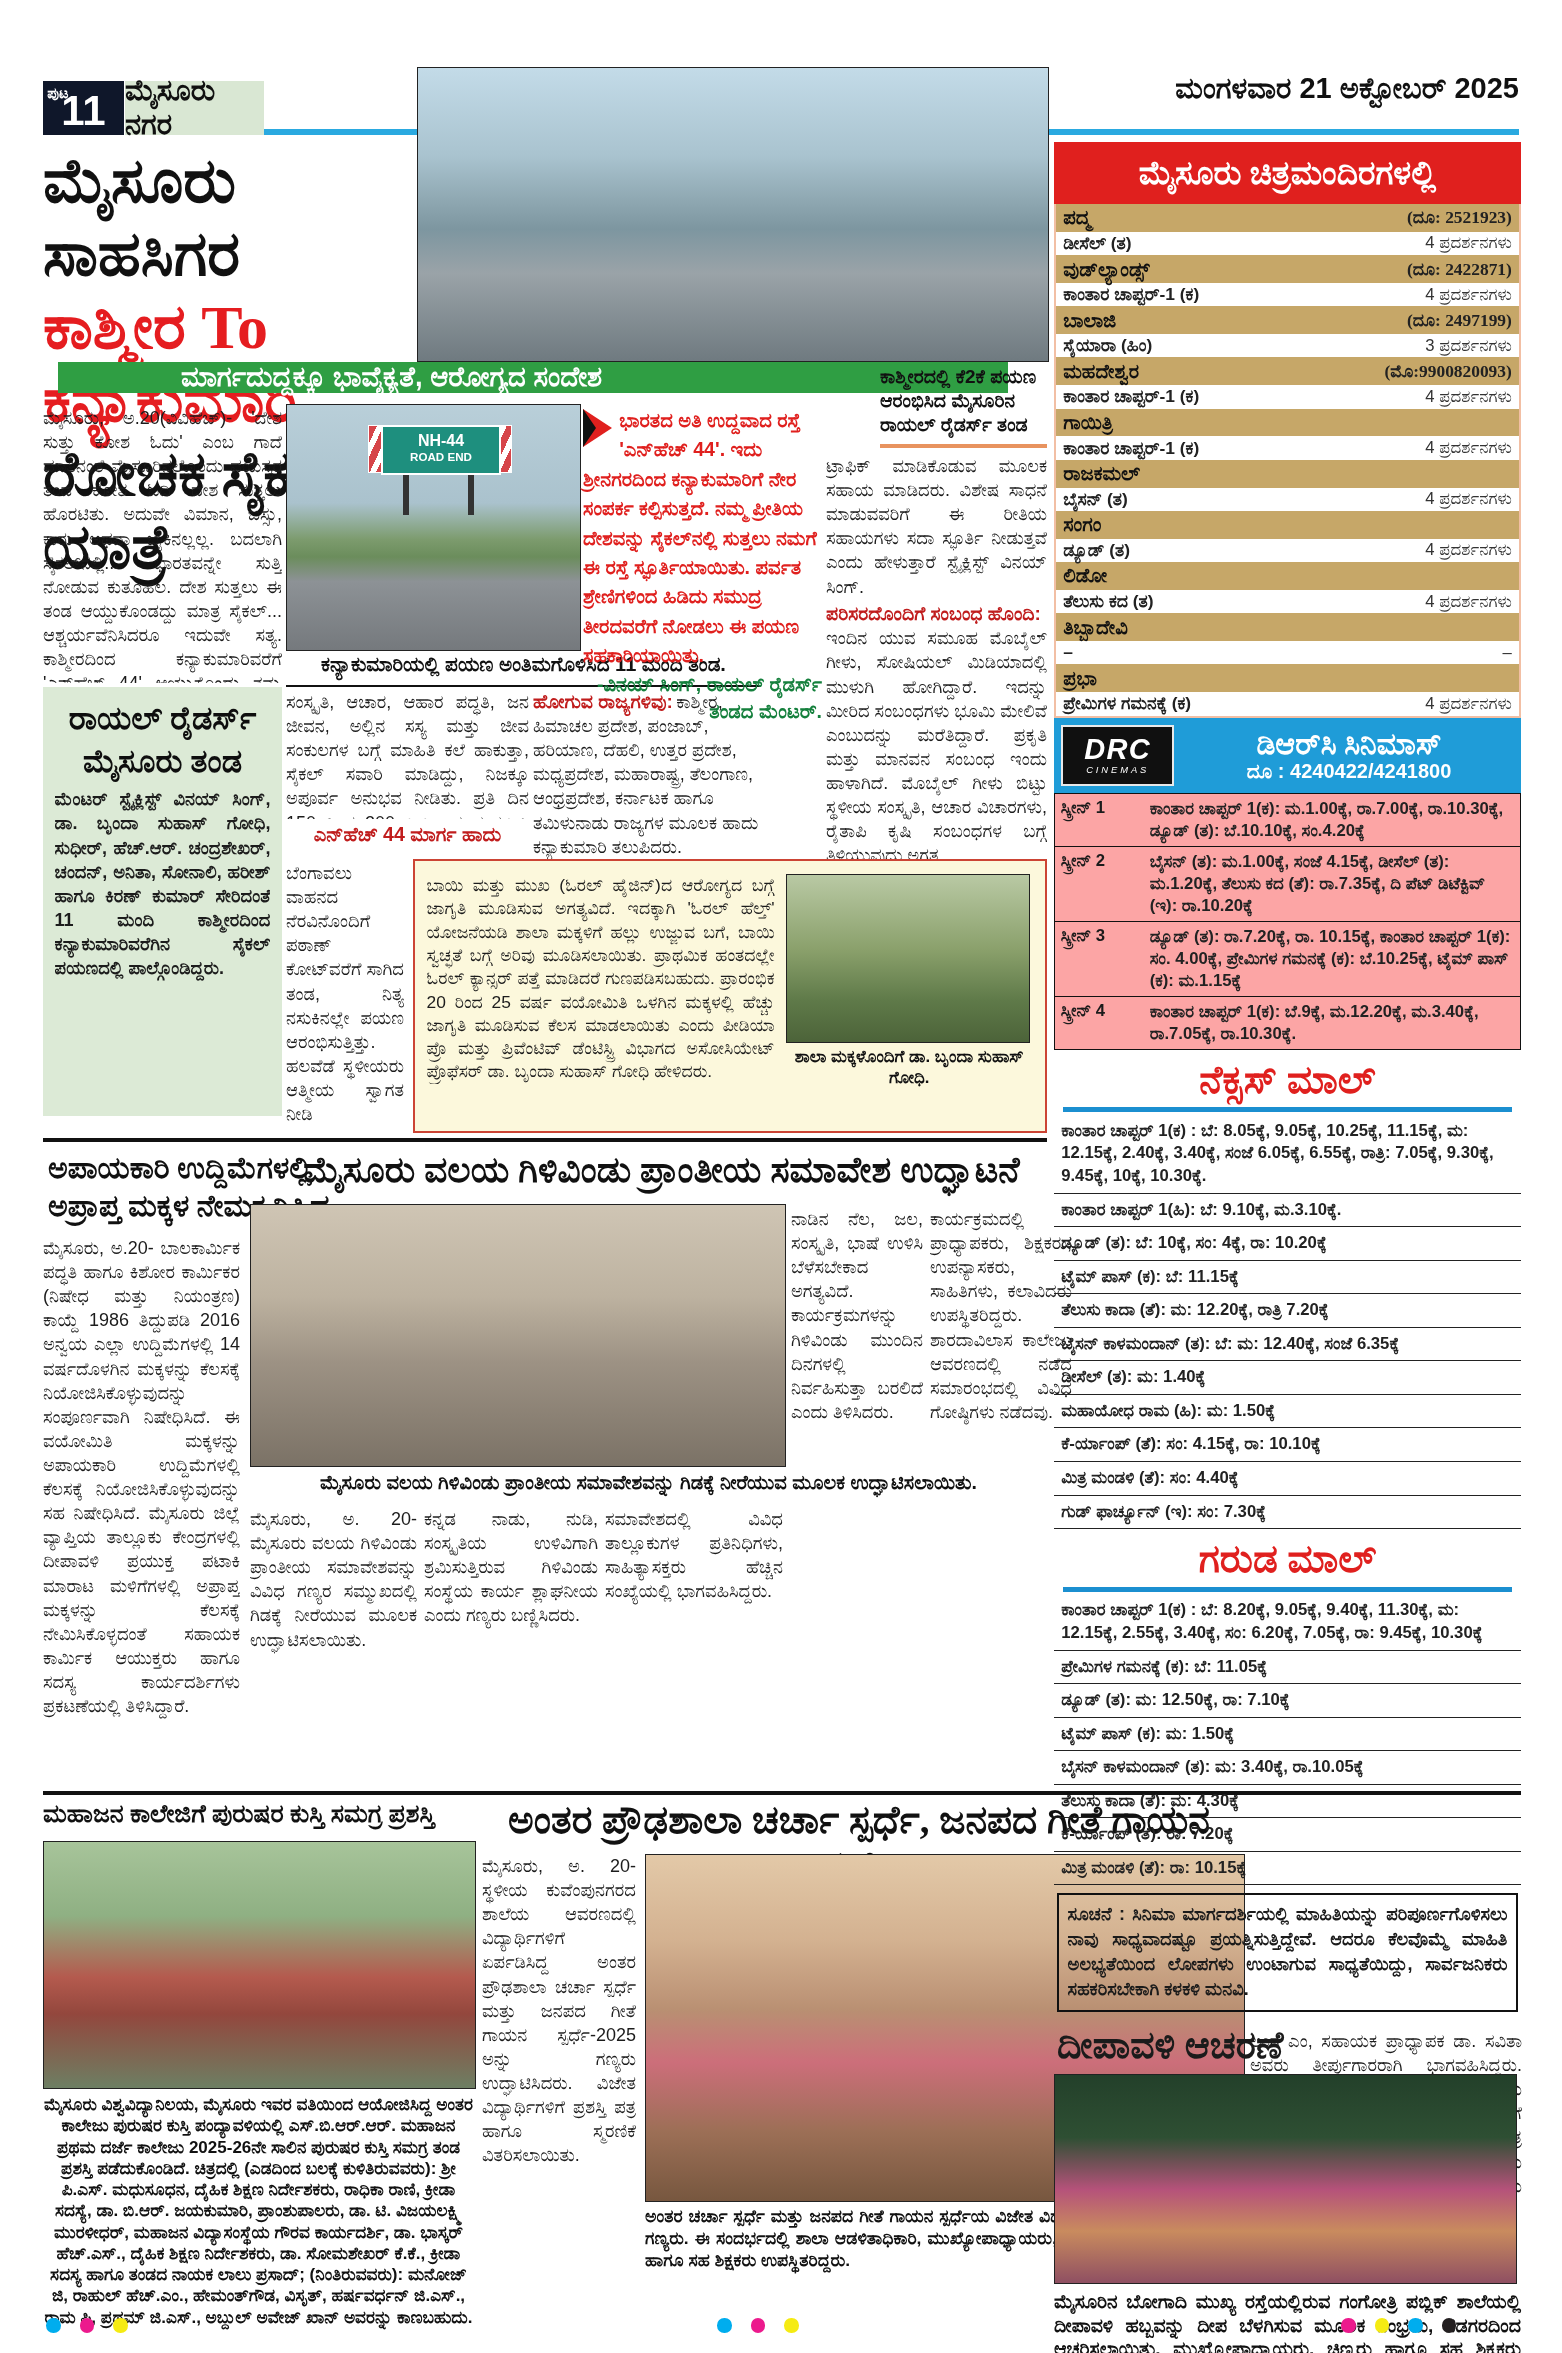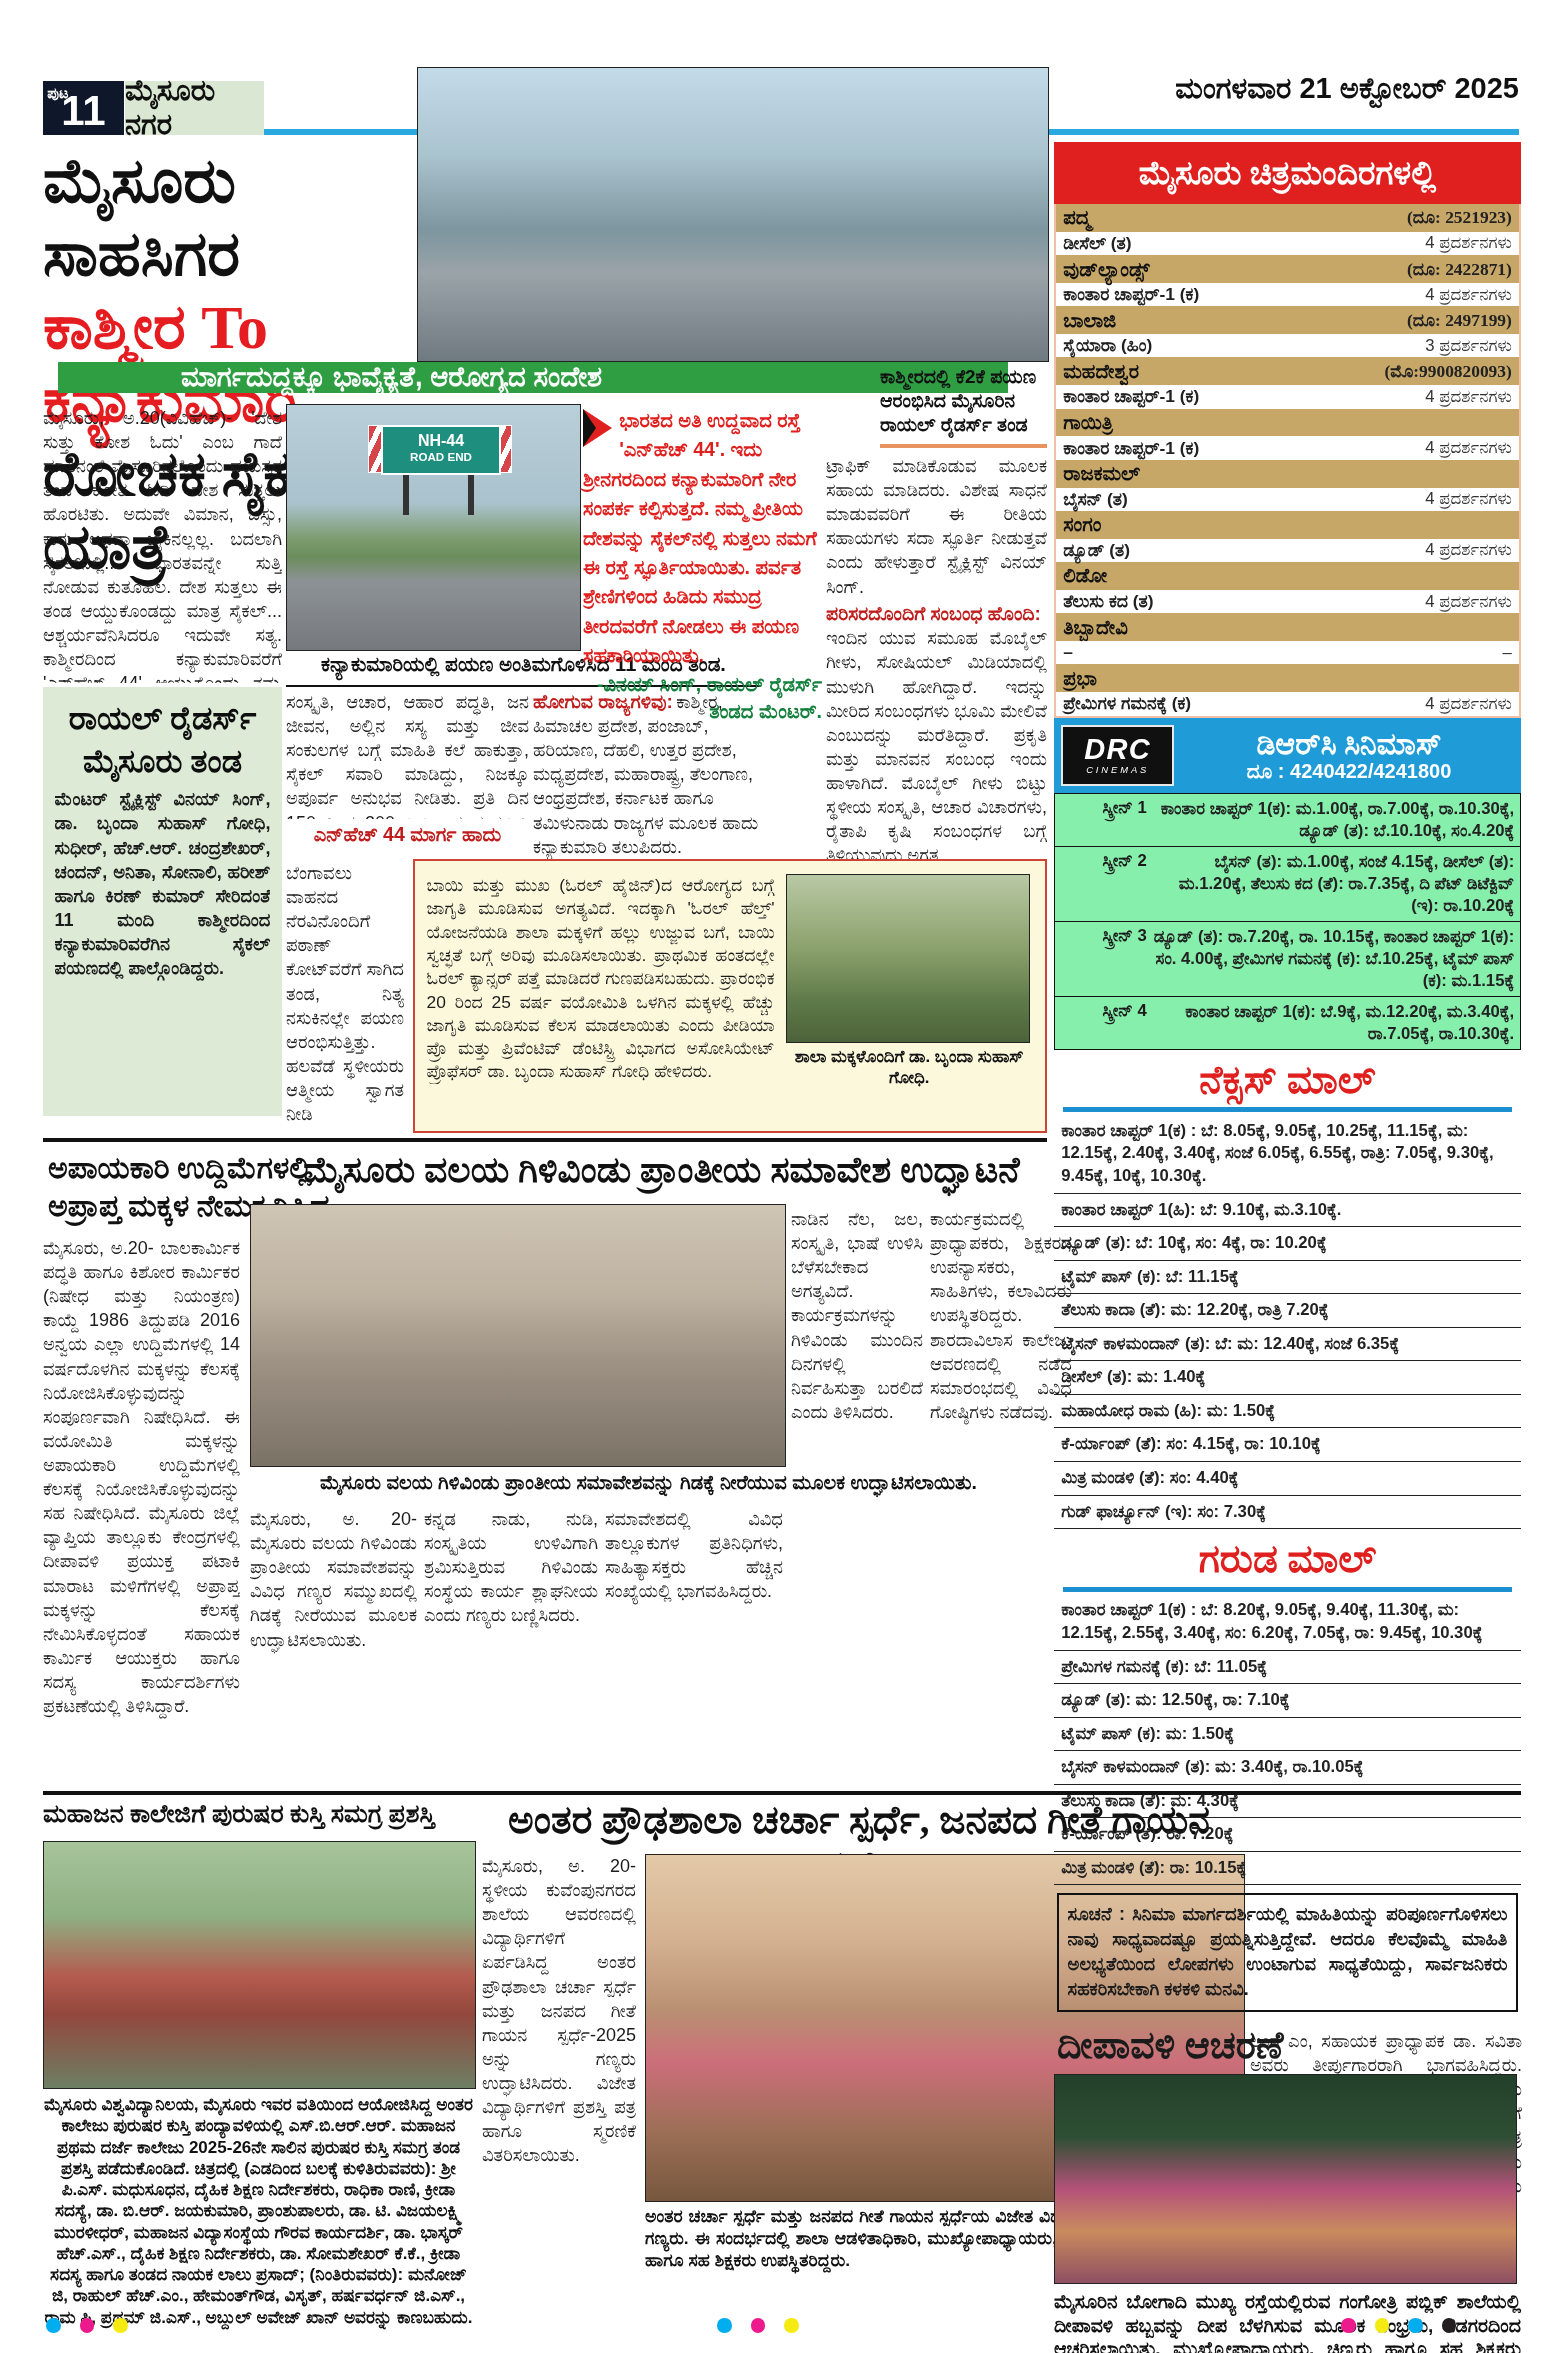--- a/index.html
+++ b/index.html
@@ -51,21 +51,21 @@
   .th-movie-row .mv{font-size:17.4px;font-weight:bold;color:#222;}
   .th-movie-row .sh{font-size:16.7px;color:#333;}
   .drcband{background:#1f9cd8;display:flex;align-items:center;gap:10px;padding:5.8px 7.2px;height:64px;}
   .drclogo{background:#101010;border:2.2px solid #e8e8e8;color:#fff;width:109px;height:57px;
            display:flex;flex-direction:column;align-items:center;justify-content:center;font-style:italic;}
   .drclogo .l1{font-size:29px;font-weight:bold;letter-spacing:1.4px;line-height:1;}
   .drclogo .l2{font-size:9.4px;letter-spacing:2.9px;}
   .drcmeta{flex:1;text-align:center;color:#fff;}
   .drcmeta .t{font-size:30px;font-weight:bold;font-family:"Liberation Serif",serif;line-height:1.1;}
   .drcmeta .p{font-size:20px;font-weight:bold;}
-  .screenrow{display:flex;border:1.4px solid #111;border-top:none;background:#86efac;text-align:right;}
+  .screenrow{display:flex;border:1.4px solid #111;border-top:none;background:#fca5a5;}
   .screenrow .lab{width:86px;font-size:16.7px;font-weight:bold;padding:4.3px 2.9px 4.3px 5.8px;flex-shrink:0;}
   .screenrow .tim{flex:1;font-size:16.7px;font-weight:bold;color:#222;padding:4.3px 5.8px 4.3px 0;line-height:1.3;}
   .malltitle{color:#e0201e;font-size:39px;font-weight:bold;text-align:center;
              font-family:"Liberation Serif",serif;padding:7.2px 0 4.3px 0;}
   .mallrule{height:5px;background:#1b8fd0;margin:0 8.7px 2.9px 8.7px;}
   .mallrow{border-bottom:1.4px solid #222;font-size:16.7px;font-weight:bold;color:#222;
            padding:5px 7.2px;line-height:1.35;text-align:left;}
   .notice{border:2.9px solid #111;margin:7.2px 2.9px 0 2.9px;padding:7.2px 8.7px;font-size:18px;
           font-weight:bold;text-align:justify;line-height:1.4;}
   .dheadline{font-size:38px;font-weight:bold;font-family:"Liberation Serif",serif;padding:11.6px 0 5.8px 2.9px;}

